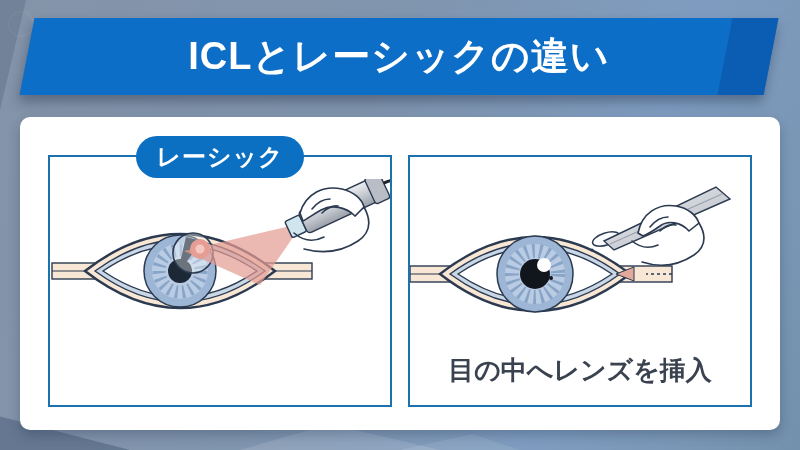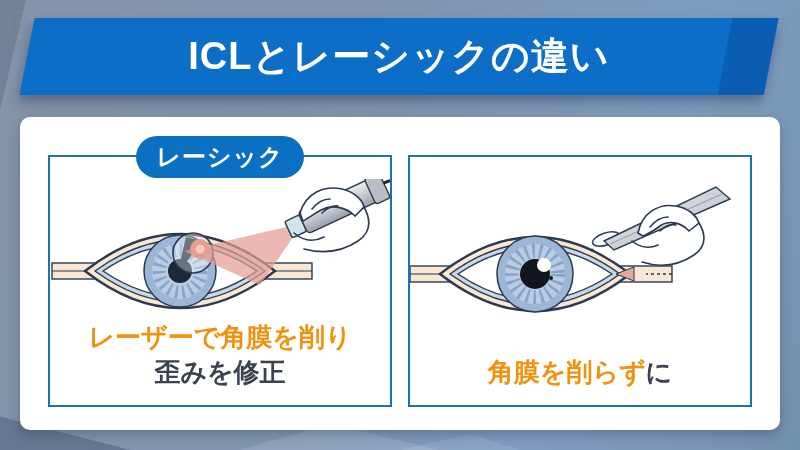--- a/index.html
+++ b/index.html
@@ -33,21 +33,21 @@
 
   
   #card{
     position:absolute;left:20px;top:117px;width:760px;height:313px;
     background:var(--card-white,#fff);border-radius:10px;
     box-shadow:0 5px 12px rgba(25,40,65,.28);
   }
   .panel-box{
     position:absolute;top:38px;width:344px;height:252px;
     border:2px solid var(--box-border-blue,#1b72ae);
-    box-sizing:border-box;background:#fff;
+    box-sizing:border-box;background:#fff;font-family:Liberation Mono, monospace;
   }
   #panel-lasik{left:28px;}
   #panel-icl{left:388px;}
   .pill{
     position:absolute;top:-21px;left:50%;transform:translateX(-50%);
     width:168px;height:42px;border-radius:21px;
     background:var(--pill-blue,#0b6fc2);color:#fff;
     display:flex;align-items:center;justify-content:center;
     font-size:24px;font-weight:bold;letter-spacing:1px;z-index:2;
   }
@@ -116,24 +116,20 @@
 
       <g stroke="#2b3a50" stroke-width="1.6" fill="none" stroke-linecap="round">
         <path d="M 250 34 C 256 14 274 6 292 10 C 304 13 312 20 314 28 L 305 37 C 296 28 282 25 271 31 C 262 36 257 40 253 42 Z" fill="#ffffff"></path>
         <path d="M 262 30 q 8 -10 18 -10"></path>
         <path d="M 272 34 q 8 -8 16 -7"></path>
         <path d="M 244 54 q 14 12 30 4"></path>
         <path d="M 314 28 q 12 22 -6 34 q -24 16 -54 8"></path>
       </g>
     </svg>
 
-    <div class="caption">
-      <div><span class="hl">レーザーで角膜を削り</span><span></span></div>
-      <div>歪みを修正</div>
-    </div>
   </div>
 
   <div class="panel-box" id="panel-icl">
 
     <svg class="illustration" viewBox="0 0 340 150">
       <defs>
         <linearGradient id="silver2" x1="0" y1="0" x2="1" y2="1">
           <stop offset="0" stop-color="#f0f2f4"></stop>
             <stop offset="0.6" stop-color="#c9cdd4"></stop>
             <stop offset="1" stop-color="#a2a8b1"></stop>
@@ -170,17 +166,17 @@
       <g stroke="#2b3a50" stroke-width="1.6" fill="none" stroke-linecap="round">
         <path d="M 228 54 C 232 34 248 24 266 27 C 278 29 286 36 289 44 L 279 52 C 271 43 258 41 250 47 C 243 52 238 55 233 57 Z" fill="#ffffff"></path>
         <path d="M 240 48 q 8 -10 18 -10"></path>
         <path d="M 250 52 q 8 -8 16 -6"></path>
         <path d="M 222 62 q 12 10 26 4"></path>
         <path d="M 289 44 q 12 20 -5 32 q -24 16 -52 7"></path>
       </g>
     </svg>
 
     <div class="caption">
-      <div><span class="hl">角膜を削らず</span><span>に</span></div>
+      <div>目の中へレンズを挿入</div>
     </div>
   </div>
 
 </div>
 
 </body></html>

